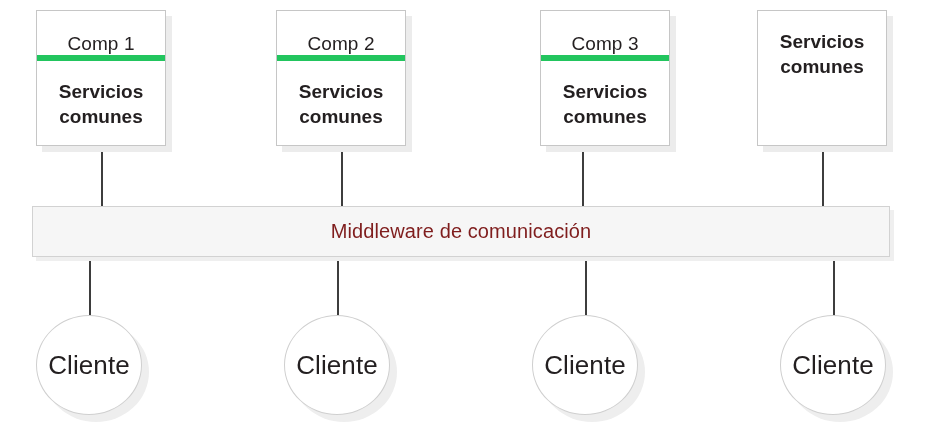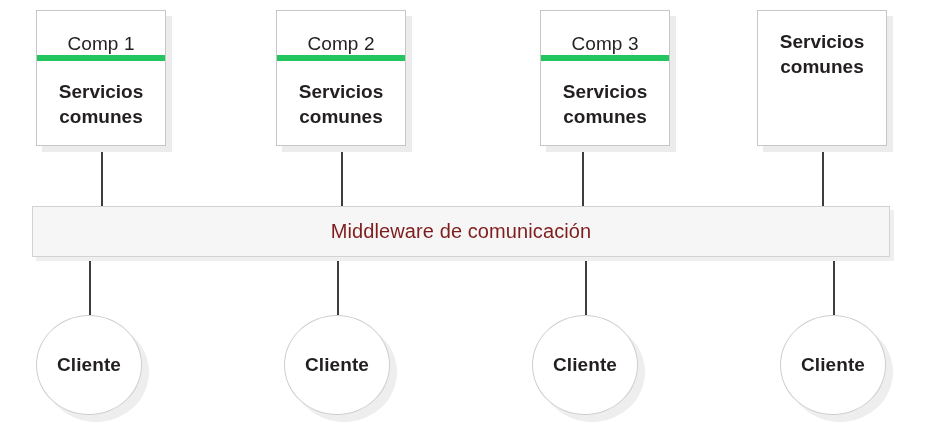--- a/index.html
+++ b/index.html
@@ -91,24 +91,23 @@
     border: 1.5px solid #cfcfcf;
     border-radius: 50%;
     box-sizing: border-box;
     box-shadow: 7px 7px 0 0 #eeeeee;
     display: flex;
     align-items: center;
     justify-content: center;
     z-index: 3;
   }
   .client-label {
-    font-size: 19px;
+    font-size: 26px;
     color: #231f20;
     letter-spacing: 0.1px;
-    font-weight: bold;
   }
 
   
   .connector {
     position: absolute;
     width: 2px;
     background: #3d3d3d;
     z-index: 1;
   }
 </style>

